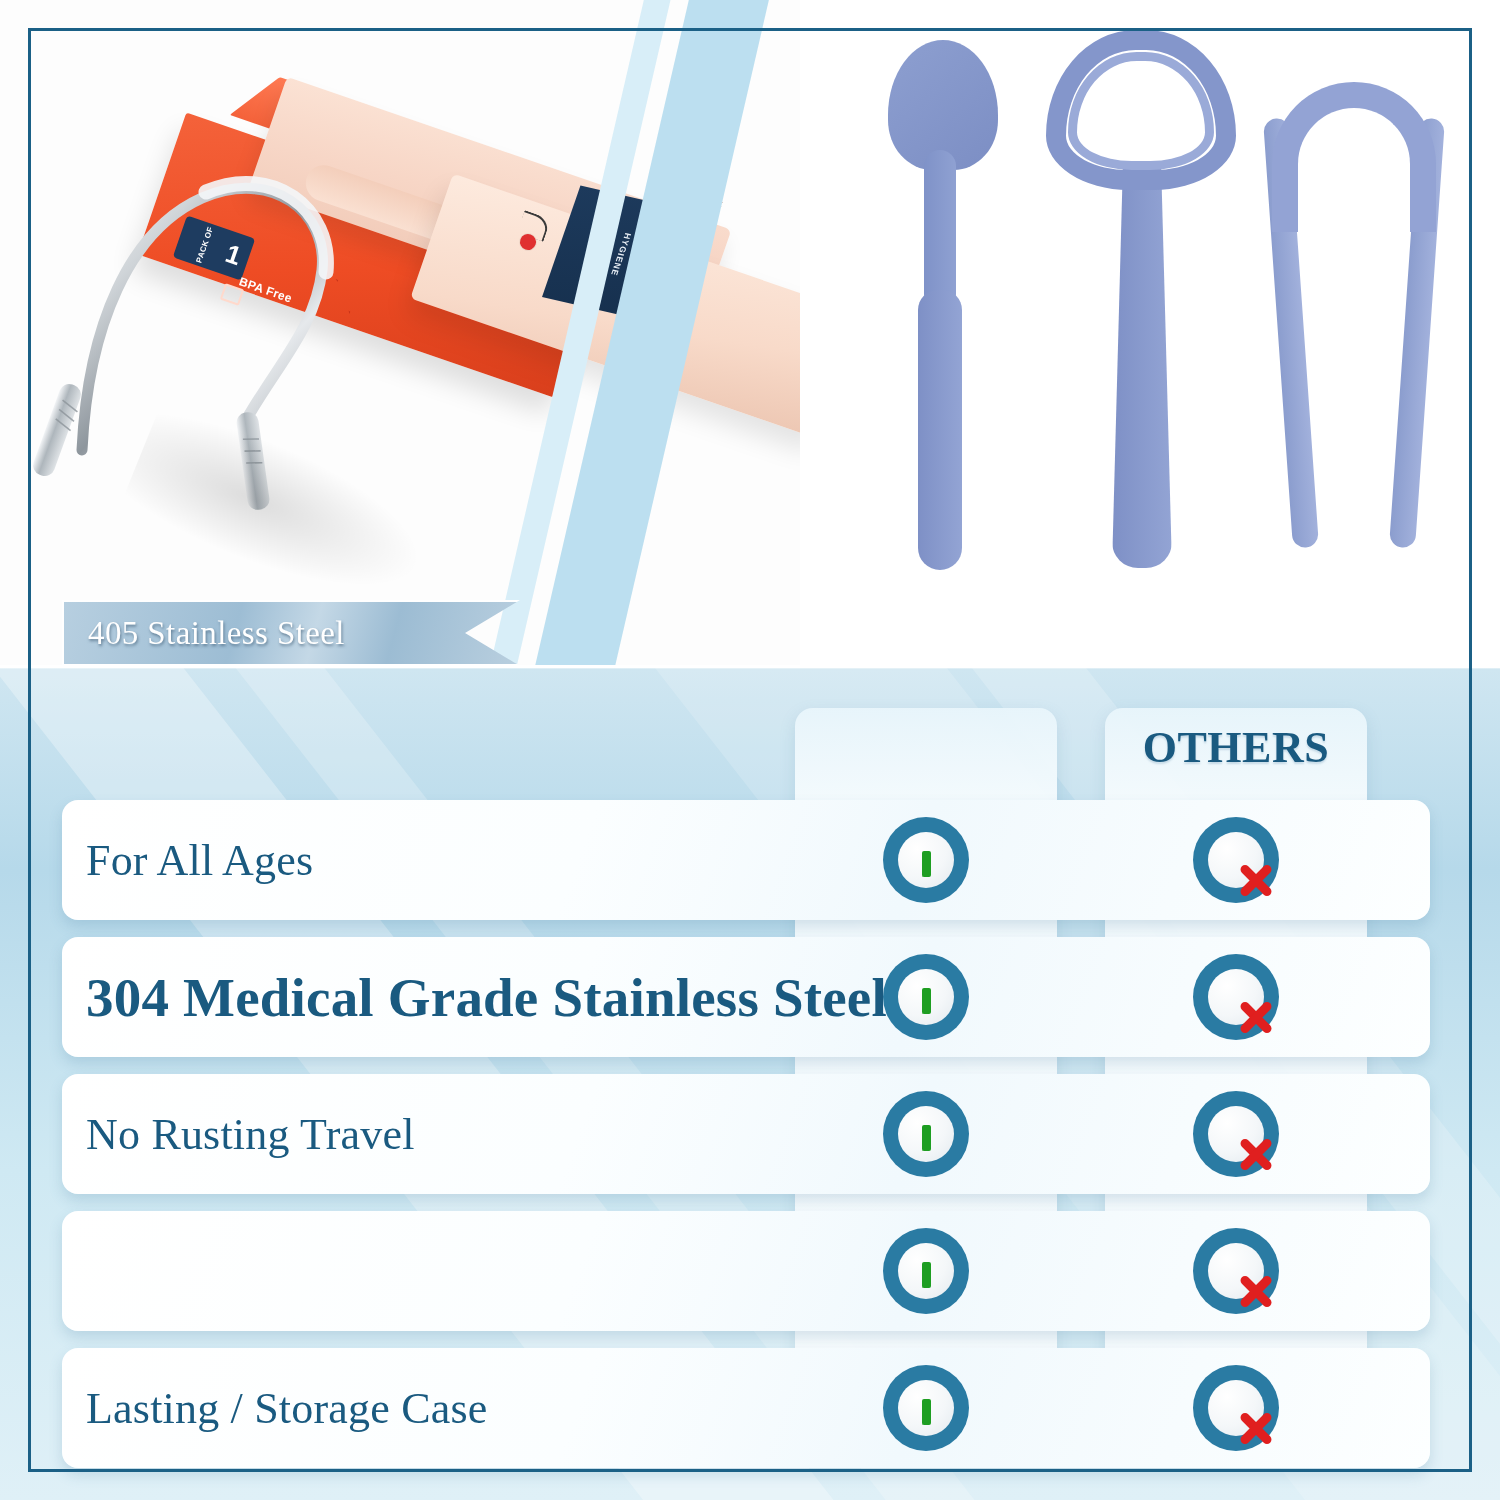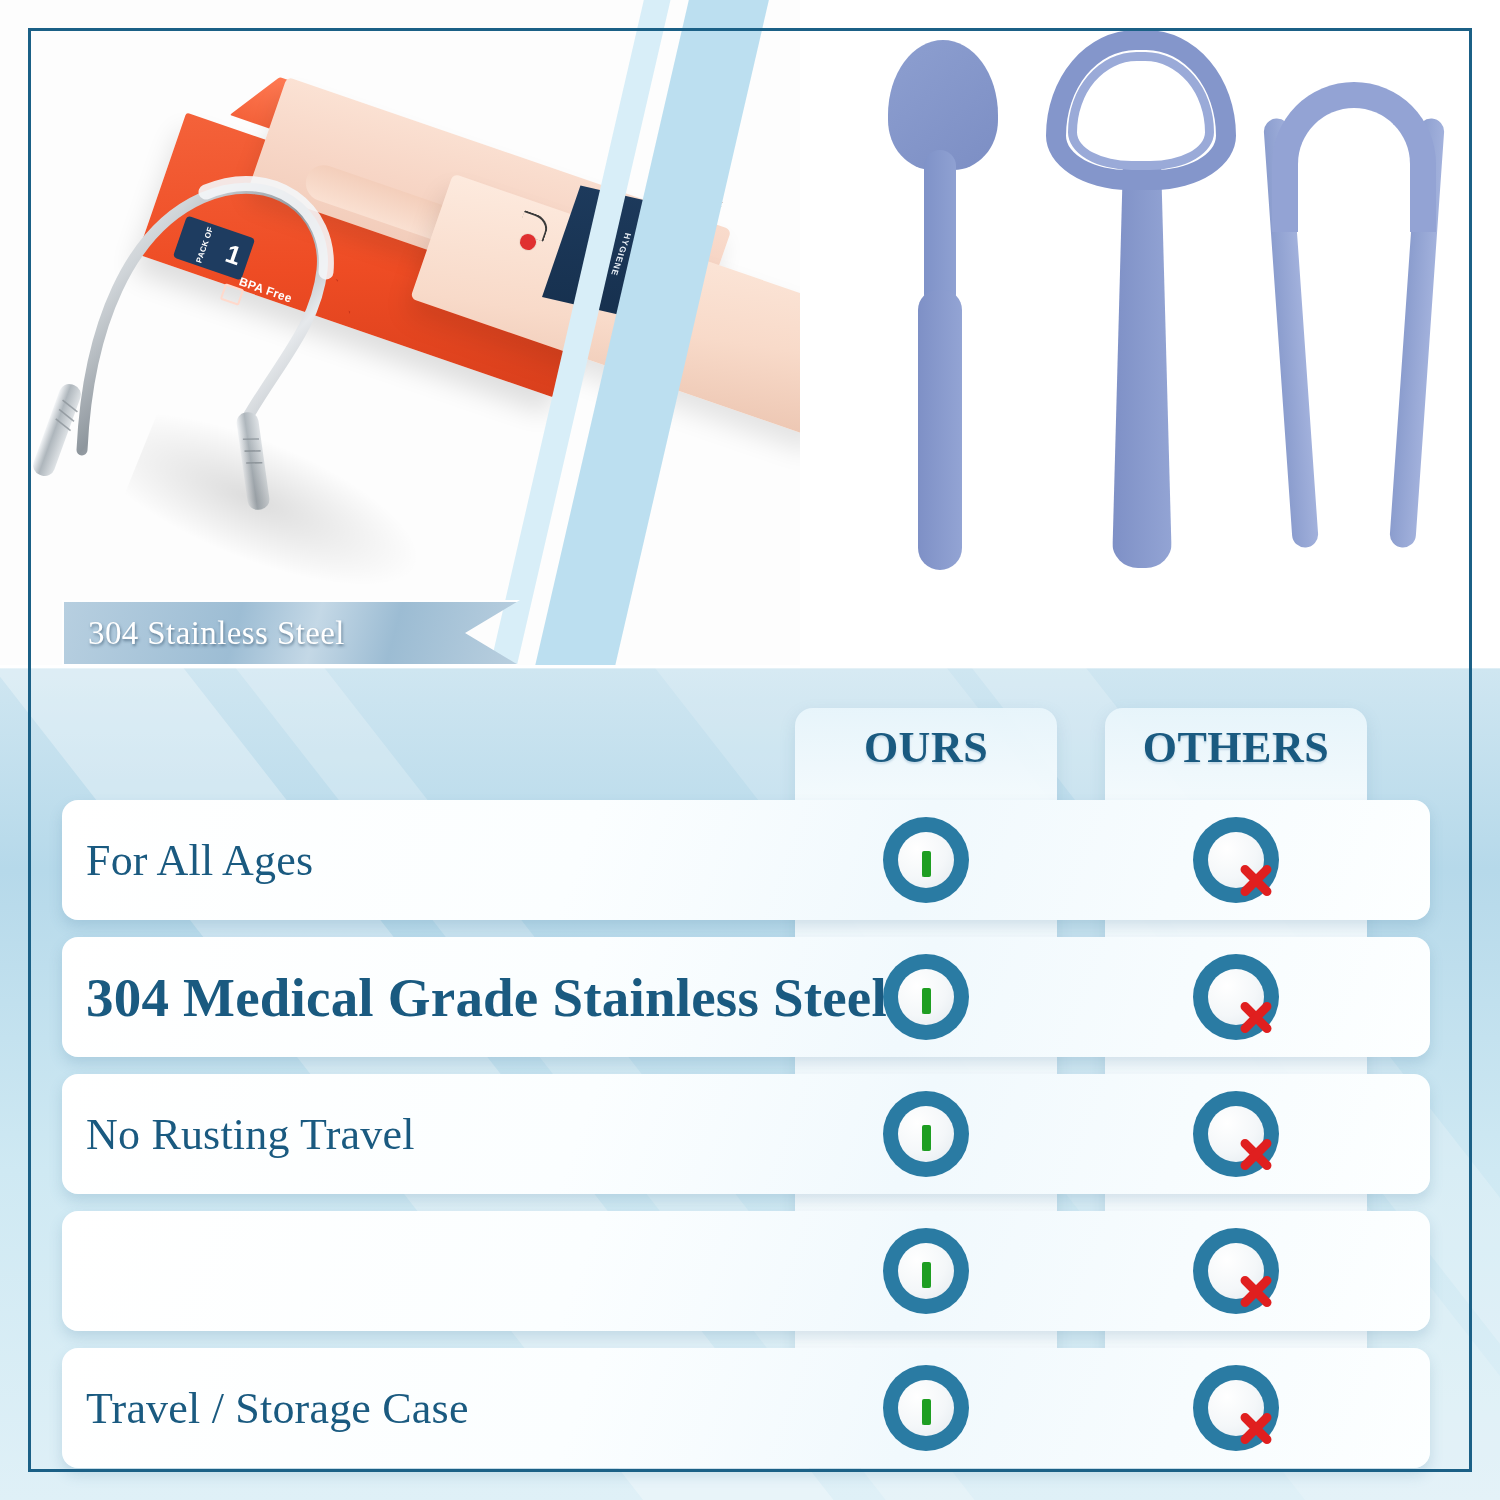--- a/index.html
+++ b/index.html
@@ -432,29 +432,28 @@
 
       <div class="plastic">
         <div class="p-u-left"></div>
         <div class="p-u-right"></div>
         <div class="p-u-bend"></div>
       </div>
     </div>
   </div>
 
   <div class="ribbon ribbon-left">
-    <span class="ribbon-label">304 Stainless Steel</span>
+    <span class="ribbon-label">405 Stainless Steel</span>
   </div>
 
   <div class="table">
 
     <div class="col-card col-ours"></div>
     <div class="col-card col-others"></div>
 
-    <div class="col-title t-ours">OURS</div>
     <div class="col-title t-others">OTHERS</div>
 
     <div class="rows">
 
       <div class="row">
         <div class="row-pill"></div>
         <div class="row-label">For All Ages</div>
         <div class="mark mark-ours">
             <span class="glyph"><span class="chk"></span></span>
           </div>
@@ -490,21 +489,21 @@
         <div class="mark mark-ours">
             <span class="glyph"><span class="chk"></span></span>
           </div>
         <div class="mark mark-others">
             <span class="glyph"><span class="xmark"><i></i><i></i></span></span>
           </div>
       </div>
 
       <div class="row">
         <div class="row-pill"></div>
-        <div class="row-label">Travel / Storage Case</div>
+        <div class="row-label">Lasting / Storage Case</div>
         <div class="mark mark-ours">
             <span class="glyph"><span class="chk"></span></span>
           </div>
         <div class="mark mark-others">
             <span class="glyph"><span class="xmark"><i></i><i></i></span></span>
           </div>
       </div>
 
     </div>
   </div>

